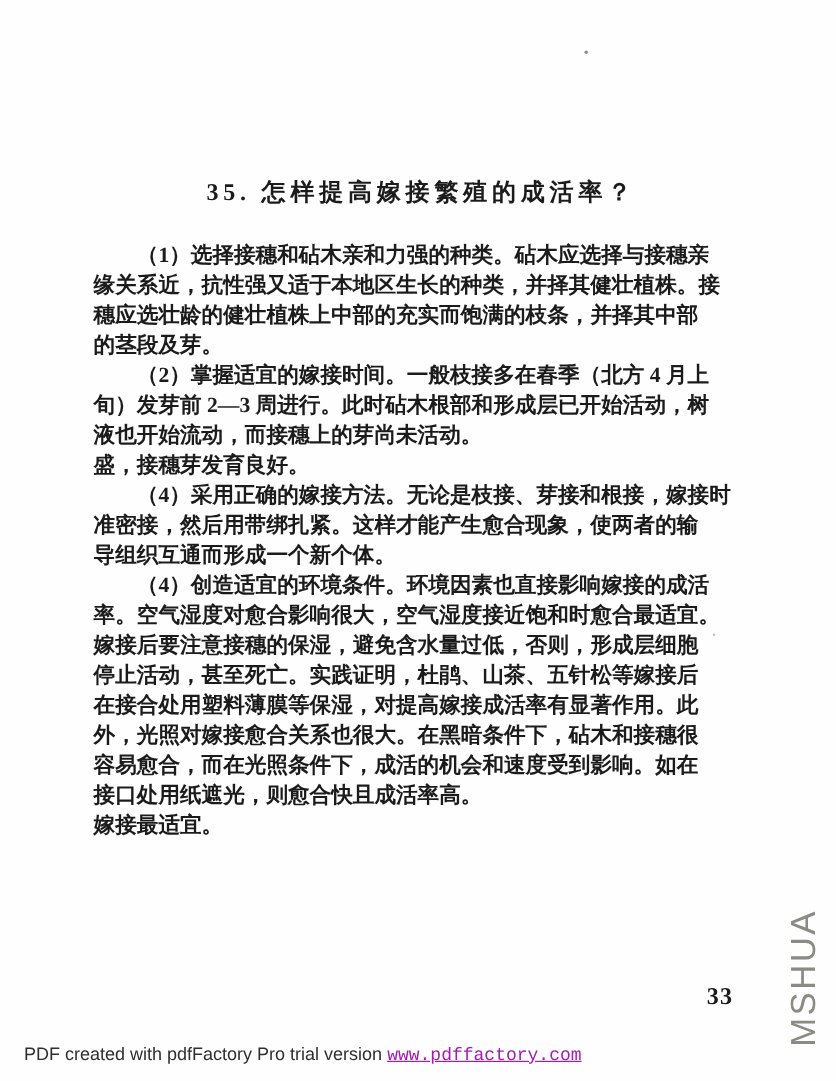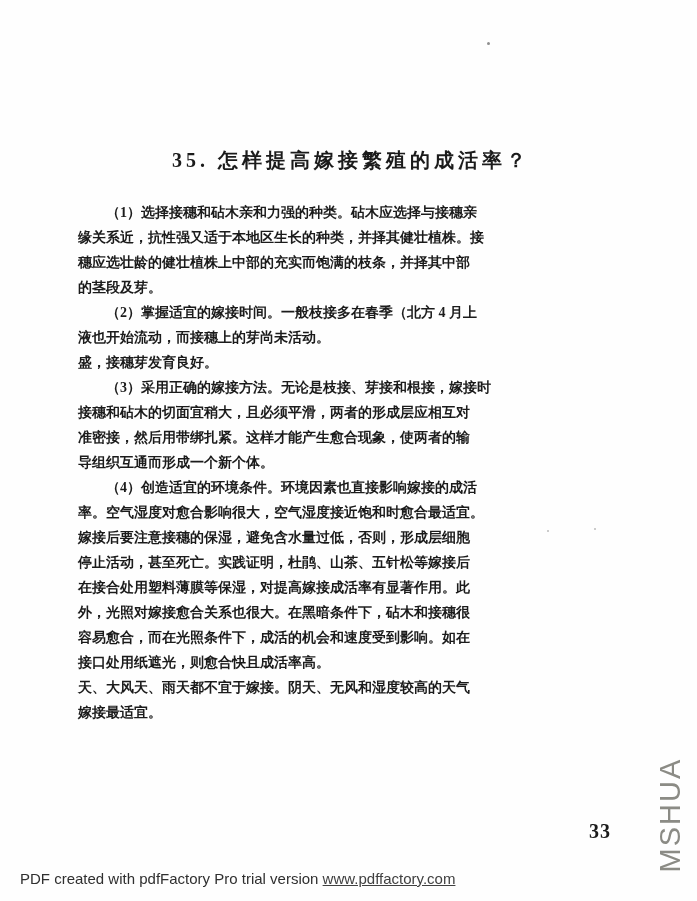--- a/index.html
+++ b/index.html
@@ -22,21 +22,21 @@
     font-size:20px;
     font-weight:bold;
     letter-spacing:4px;
     white-space:nowrap;
   }
   .content {
     position:absolute;
     top:200px;
     left:78px;
     width:546px;
-    font-size:14px;
+    font-size:18px;
     line-height:25px;
     font-weight:bold;
     text-align:justify;
   }
   .para { margin:0; }
   .line { min-height:25px; }
   .line.first { text-indent:2em; }
   .page-number {
     position:absolute;
     left:589px;
@@ -63,23 +63,24 @@
   .footer-bar {
     position:absolute;
     left:20px;
     top:870px;
     font-family:"Liberation Sans", sans-serif;
     font-size:15px;
     color:#2f2f2f;
     white-space:nowrap;
   }
   .footer-bar a {
-    color:#404040;
+    color:#a21caf;
     text-decoration:underline;
     cursor:pointer;
+    font-family:Liberation Mono, monospace;
   }
   .speck {
     position:absolute;
     background:#8f8f8f;
     border-radius:50%;
   }
   .speck-1 { left:487px; top:42px; width:3px; height:3px; }
   .speck-2 { left:547px; top:530px; width:2px; height:2px; opacity:.6; }
   .speck-3 { left:594px; top:528px; width:2px; height:2px; opacity:.6; }
 </style>
@@ -94,48 +95,47 @@
 
     <div class="para">
       <div class="line first">（1）选择接穗和砧木亲和力强的种类。砧木应选择与接穗亲</div>
       <div class="line">缘关系近，抗性强又适于本地区生长的种类，并择其健壮植株。接</div>
       <div class="line">穗应选壮龄的健壮植株上中部的充实而饱满的枝条，并择其中部</div>
       <div class="line">的茎段及芽。</div>
     </div>
 
     <div class="para">
       <div class="line first">（2）掌握适宜的嫁接时间。一般枝接多在春季（北方 4 月上</div>
+      <div class="line">旬）发芽前 2—3 周进行。此时砧木根部和形成层已开始活动，树</div>
       <div class="line">液也开始流动，而接穗上的芽尚未活动。</div>
     </div>
 
     <div class="para">
       <div class="line">盛，接穗芽发育良好。</div>
     </div>
 
 
     <div class="para">
-      <div class="line first">（3）采用正确的嫁接方法。无论是枝接、芽接和根接，嫁接时</div>
-      <div class="line">接穗和砧木的切面宜稍大，且必须平滑，两者的形成层应相互对</div>
+      <div class="line first">（4）采用正确的嫁接方法。无论是枝接、芽接和根接，嫁接时</div>
       <div class="line">准密接，然后用带绑扎紧。这样才能产生愈合现象，使两者的输</div>
       <div class="line">导组织互通而形成一个新个体。</div>
     </div>
 
     <div class="para">
       <div class="line first">（4）创造适宜的环境条件。环境因素也直接影响嫁接的成活</div>
       <div class="line">率。空气湿度对愈合影响很大，空气湿度接近饱和时愈合最适宜。</div>
       <div class="line">嫁接后要注意接穗的保湿，避免含水量过低，否则，形成层细胞</div>
       <div class="line">停止活动，甚至死亡。实践证明，杜鹃、山茶、五针松等嫁接后</div>
       <div class="line">在接合处用塑料薄膜等保湿，对提高嫁接成活率有显著作用。此</div>
       <div class="line">外，光照对嫁接愈合关系也很大。在黑暗条件下，砧木和接穗很</div>
       <div class="line">容易愈合，而在光照条件下，成活的机会和速度受到影响。如在</div>
       <div class="line">接口处用纸遮光，则愈合快且成活率高。</div>
     </div>
 
     <div class="para">
-      <div class="line">天、大风天、雨天都不宜于嫁接。阴天、无风和湿度较高的天气</div>
       <div class="line">嫁接最适宜。</div>
     </div>
 
   </div>
 
   <div class="page-number">33</div>
 
   <div class="side-watermark">MSHUA</div>
 
   <div class="footer-bar"><span>PDF created with pdfFactory Pro trial version </span><a>www.pdffactory.com</a></div>

